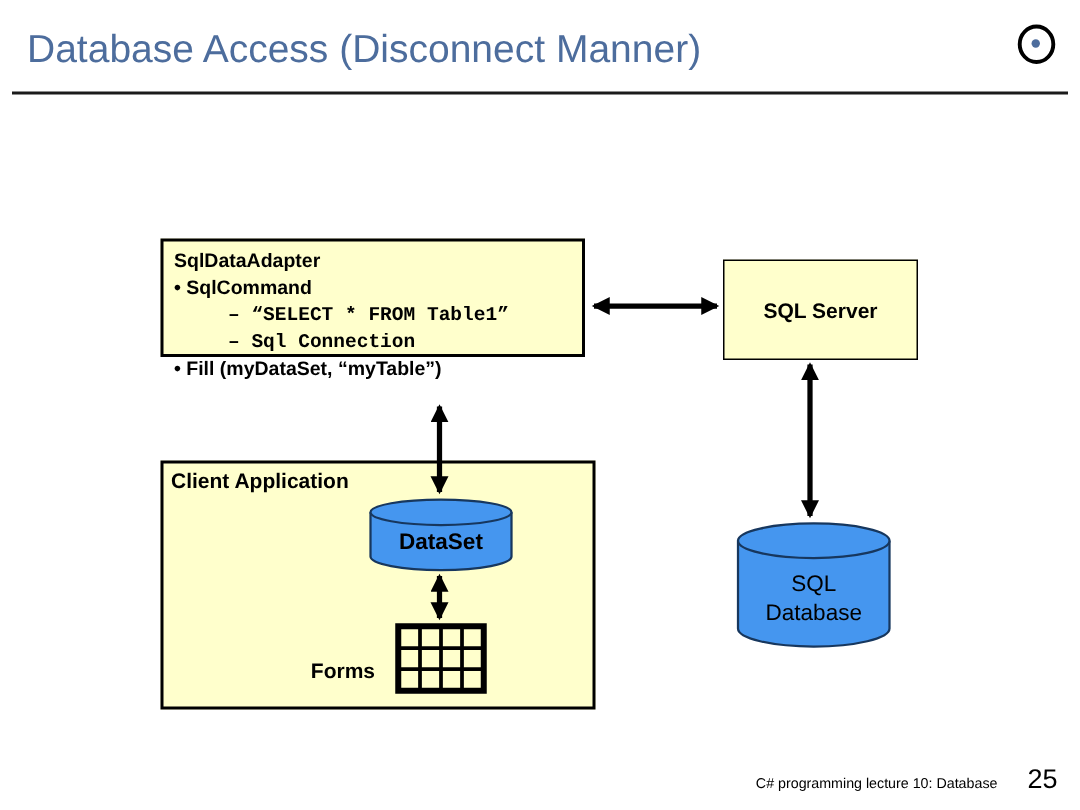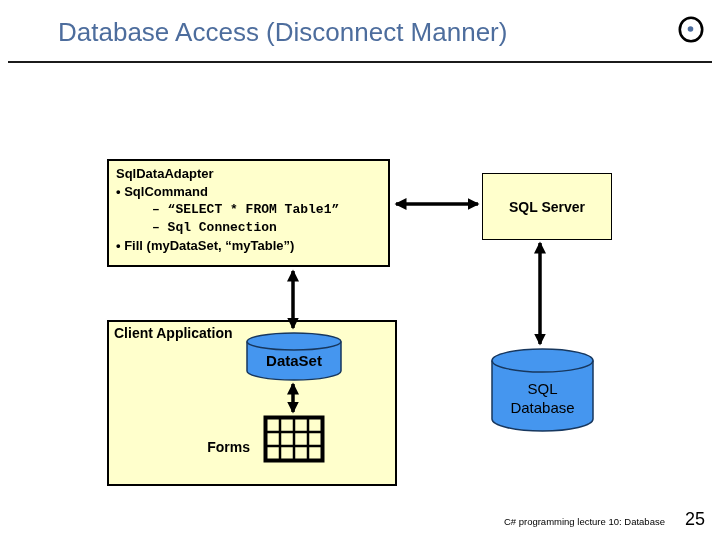--- a/index.html
+++ b/index.html
@@ -5,39 +5,39 @@
   html,body{margin:0;padding:0;}
   body{
     width:720px;height:540px;background:#ffffff;position:relative;overflow:hidden;
     font-family:"Liberation Sans",sans-serif;color:#000;
   }
   .slide{position:absolute;inset:0;}
 
   
   .title{
     position:absolute;left:18px;top:17px;width:640px;
-    font-size:26px;color:#4D6D9D;white-space:nowrap;margin-left:40px;
+    font-size:26px;color:#4D6D9D;white-space:nowrap;
   }
   .title-rule{position:absolute;left:8px;top:61px;width:704px;height:2px;background:#1b1b1b;}
   .title-icon{position:absolute;left:677px;top:16px;}
 
   
   .ybox{background:#FFFFCC;border:2px solid #000;box-sizing:border-box;position:absolute;}
   .adapter-box{
-    left:107px;top:159px;width:283px;height:108px;
+    left:107px;top:159px;width:283px;height:79px;
     padding:4px 0 0 7px;font-size:13px;font-weight:bold;line-height:18px;
   }
   .adapter-box .ln{white-space:nowrap;}
   .adapter-box .indent{padding-left:36px;font-family:Liberation Mono, monospace;}
   .server-box{
     left:482px;top:173px;width:130px;height:67px;border-width:1.5px;
     display:flex;align-items:center;justify-content:center;font-size:14px;font-weight:bold;
   }
   .client-box{
-    left:107px;top:320px;width:290px;height:166px;
+    left:107px;top:307px;width:290px;height:166px;
     padding:3px 0 0 5px;font-size:14px;font-weight:bold;
   }
 
   
   .dataset-cyl{position:absolute;left:245px;top:331px;}
   .sqldb-cyl{position:absolute;left:490px;top:347px;}
   .forms-grid{position:absolute;left:263px;top:415px;}
   .forms-label{
     position:absolute;left:188px;top:429px;width:62px;text-align:right;
     font-size:14px;font-weight:bold;margin-top:10px;

